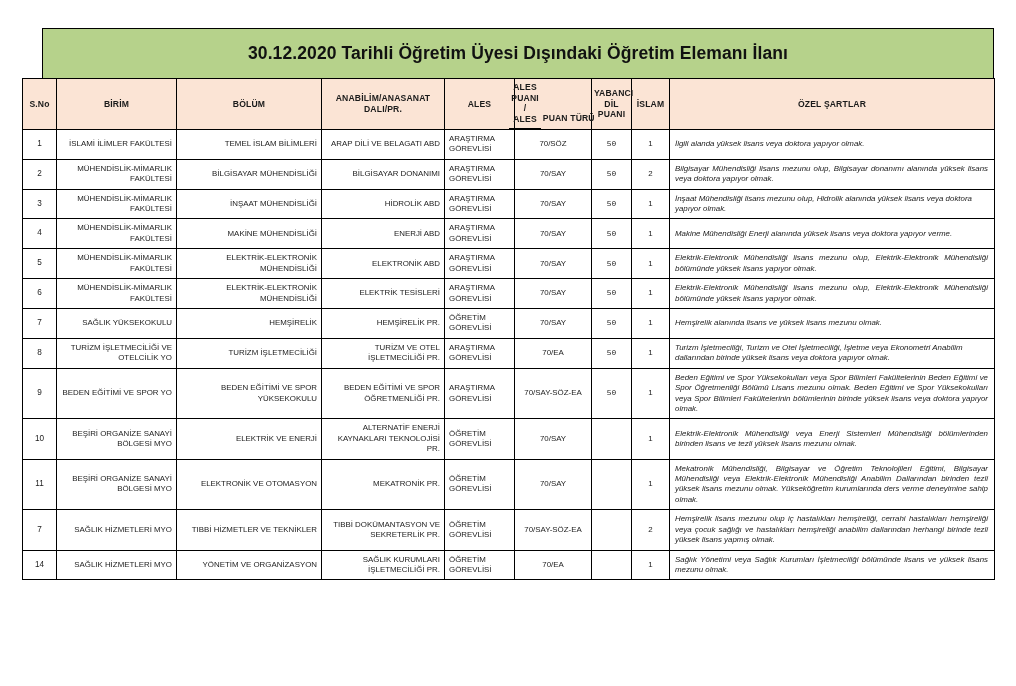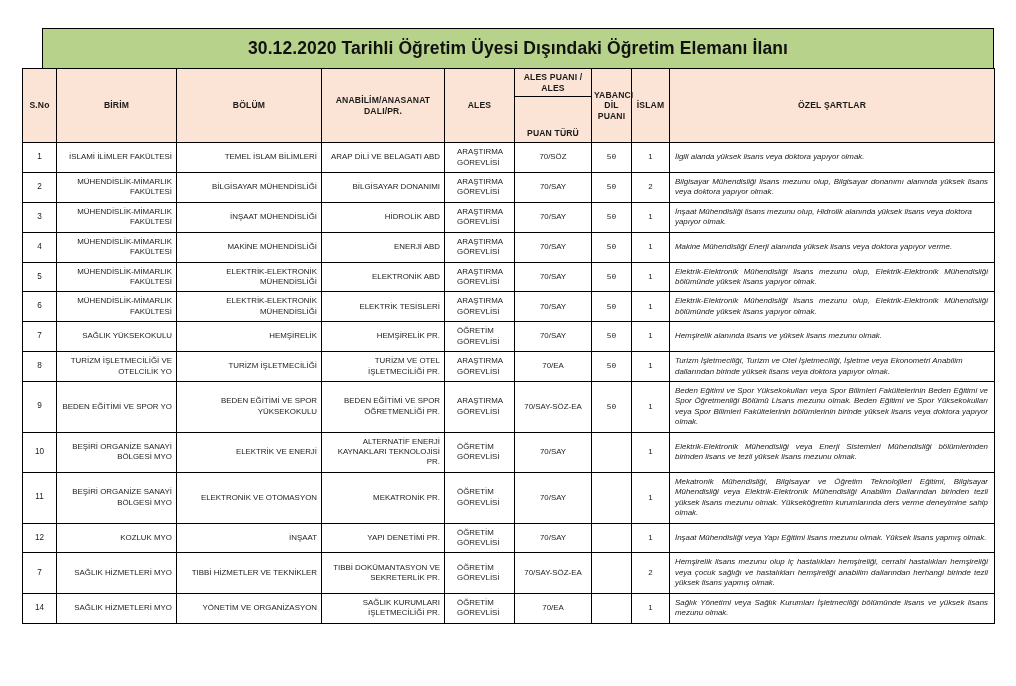--- a/index.html
+++ b/index.html
@@ -27,21 +27,21 @@
     left: 22px;
     top: 28px;
     width: 972px;
   }
 
   
   .title-banner {
     background: #b6d28b;
     border: 1.6px solid #000000;
     border-bottom: none;
-    height: 40px;
+    height: 50px;
     display: flex;
     align-items: center;
     justify-content: center;
     box-sizing: border-box;
     margin-left: 20px;
   }
   .title-banner .title-text {
     font-size: 17.5px;
     font-weight: bold;
     letter-spacing: 0.1px;
@@ -81,21 +81,21 @@
     font-weight: bold;
     text-align: center;
     line-height: 1.25;
     padding: 3px 2px;
     letter-spacing: 0.15px;
   }
   thead th.ales-head {
     padding: 0;
     vertical-align: top;
   }
-  .ales-split { display: flex; flex-direction: column; height: 100%; }
+  .ales-split { display: flex; flex-direction: row; height: 100%; justify-content: center; }
   .ales-top {
     flex: 1 1 auto;
     display: flex;
     align-items: center;
     justify-content: center;
     padding: 3px 2px;
     border-bottom: 1px solid #000000;
     line-height: 1.25;
   }
   .ales-bot {
@@ -112,21 +112,21 @@
   tbody td {
     font-size: 7.9px;
     line-height: 1.32;
     padding: 4px 4px;
     color: #1b1b1b;
   }
   td.sno      { text-align: center; font-size: 8.2px; }
   td.birim,
   td.bolum,
   td.anabilim { text-align: right; margin-left: 34px; }
-  td.unvan    { text-align: left; padding-left: 12px; }
+  td.unvan    { text-align: left; padding-left: 4px; }
   td.ales     { text-align: center; margin-left: 48px; }
   td.ydil     { text-align: center; font-family: Liberation Mono, monospace; }
   td.adedi    { text-align: center; }
   td.ozel     { text-align: justify; text-justify: inter-word; padding: 4px 6px 4px 5px; font-style: italic; }
   td.ozel.nojust { text-align: left; }
 </style>
 </head>
 <body>
 
 <div id="page">
@@ -282,31 +282,20 @@
             <td class="birim">BEŞİRİ ORGANİZE SANAYİ BÖLGESİ MYO</td>
             <td class="bolum">ELEKTRONİK VE OTOMASYON</td>
             <td class="anabilim">MEKATRONİK PR.</td>
             <td class="unvan">ÖĞRETİM GÖREVLİSİ</td>
             <td class="ales">70/SAY</td>
             <td class="ydil"></td>
             <td class="adedi">1</td>
             <td class="ozel">Mekatronik Mühendisliği, Bilgisayar ve Öğretim Teknolojileri Eğitimi, Bilgisayar Mühendisliği veya Elektrik-Elektronik Mühendisliği Anabilim Dallarından birinden tezli yüksek lisans mezunu olmak. Yükseköğretim kurumlarında ders verme deneyimine sahip olmak.</td>
           </tr>
           <tr>
-            <td class="sno">12</td>
-            <td class="birim">KOZLUK MYO</td>
-            <td class="bolum">İNŞAAT</td>
-            <td class="anabilim">YAPI DENETİMİ PR.</td>
-            <td class="unvan">ÖĞRETİM GÖREVLİSİ</td>
-            <td class="ales">70/SAY</td>
-            <td class="ydil"></td>
-            <td class="adedi">1</td>
-            <td class="ozel">İnşaat Mühendisliği veya Yapı Eğitimi lisans mezunu olmak. Yüksek lisans yapmış olmak.</td>
-          </tr>
-          <tr>
             <td class="sno">7</td>
             <td class="birim">SAĞLIK HİZMETLERİ MYO</td>
             <td class="bolum">TIBBİ HİZMETLER VE TEKNİKLER</td>
             <td class="anabilim">TIBBİ DOKÜMANTASYON VE SEKRETERLİK PR.</td>
             <td class="unvan">ÖĞRETİM GÖREVLİSİ</td>
             <td class="ales">70/SAY-SÖZ-EA</td>
             <td class="ydil"></td>
             <td class="adedi">2</td>
             <td class="ozel">Hemşirelik lisans mezunu olup iç hastalıkları hemşireliği, cerrahi hastalıkları hemşireliği veya çocuk sağlığı ve hastalıkları hemşireliği anabilim dallarından herhangi birinde tezli yüksek lisans yapmış olmak.</td>
           </tr>

